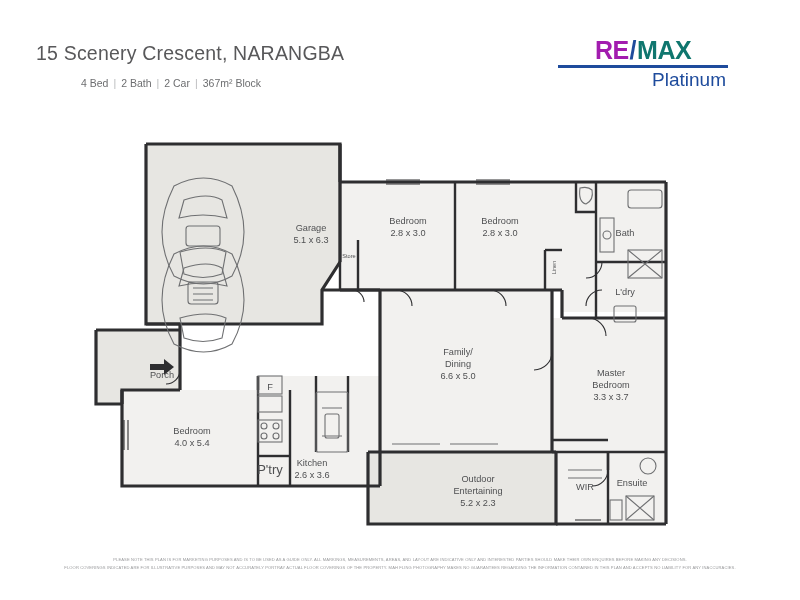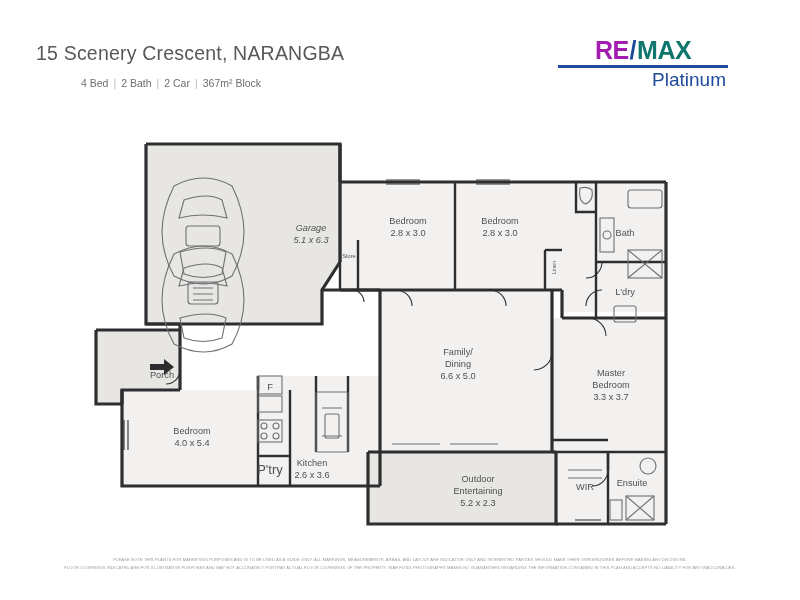--- a/index.html
+++ b/index.html
@@ -289,21 +289,21 @@
         <path d="M124,420 v30 M128,420 v30"></path>
         <path d="M575,520 h26 M575,524 h26"></path>
       </g>
 
       <g fill="#2e2e30">
         <path d="M150,364 h14 v-5 l10,8 l-10,8 v-5 h-14 Z"></path>
       </g>
     </g>
   </svg>
 
-  <div class="rlabel" style="left:311px; top:222px;font-style:italic;">
+  <div class="rlabel" style="left:311px; top:222px;">
     <div>Garage</div>
     <div>5.1 x 6.3</div>
   </div>
   <div class="rlabel" style="left:408px; top:215px;">
     <div>Bedroom</div>
     <div>2.8 x 3.0</div>
   </div>
   <div class="rlabel" style="left:500px; top:215px;">
     <div>Bedroom</div>
     <div>2.8 x 3.0</div>

